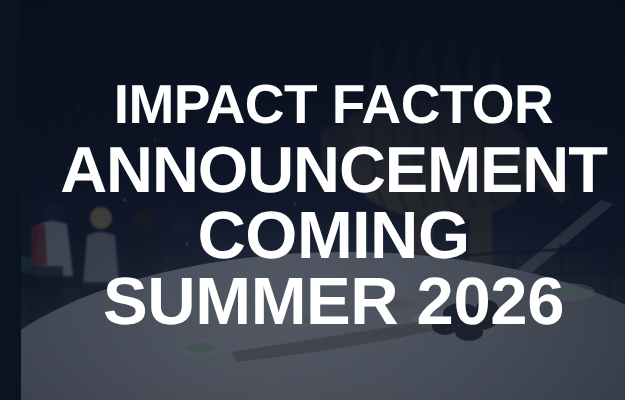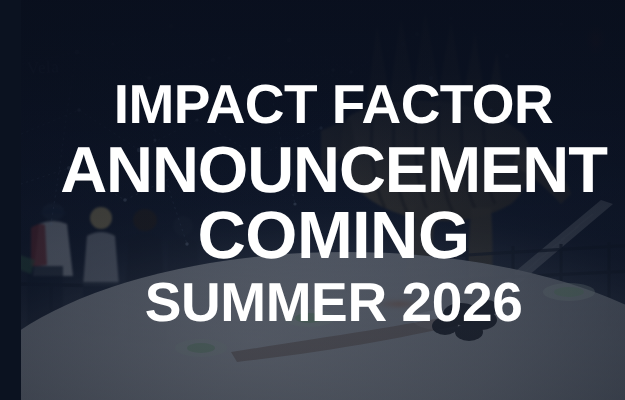--- a/index.html
+++ b/index.html
@@ -103,21 +103,21 @@
     font-size:55px;
     line-height:66px;
     letter-spacing:-0.6px;
     white-space:nowrap;
     text-align:center;
     text-rendering:geometricPrecision;
   }
   .hl-1{font-size:55px;}
   .hl-2{font-size:65px;letter-spacing:-1.1px;}
   .hl-3{font-size:67px;}
-  .hl-4{font-size:55px;letter-spacing:-0.4px;}
+  .hl-4{font-size:67px;letter-spacing:-0.4px;}
 </style>
 </head>
 <body>
 
 <div class="banner">
 
   <div class="layer bg-base"></div>
 
   <svg class="dino" viewBox="0 0 250 330">
     <defs>

